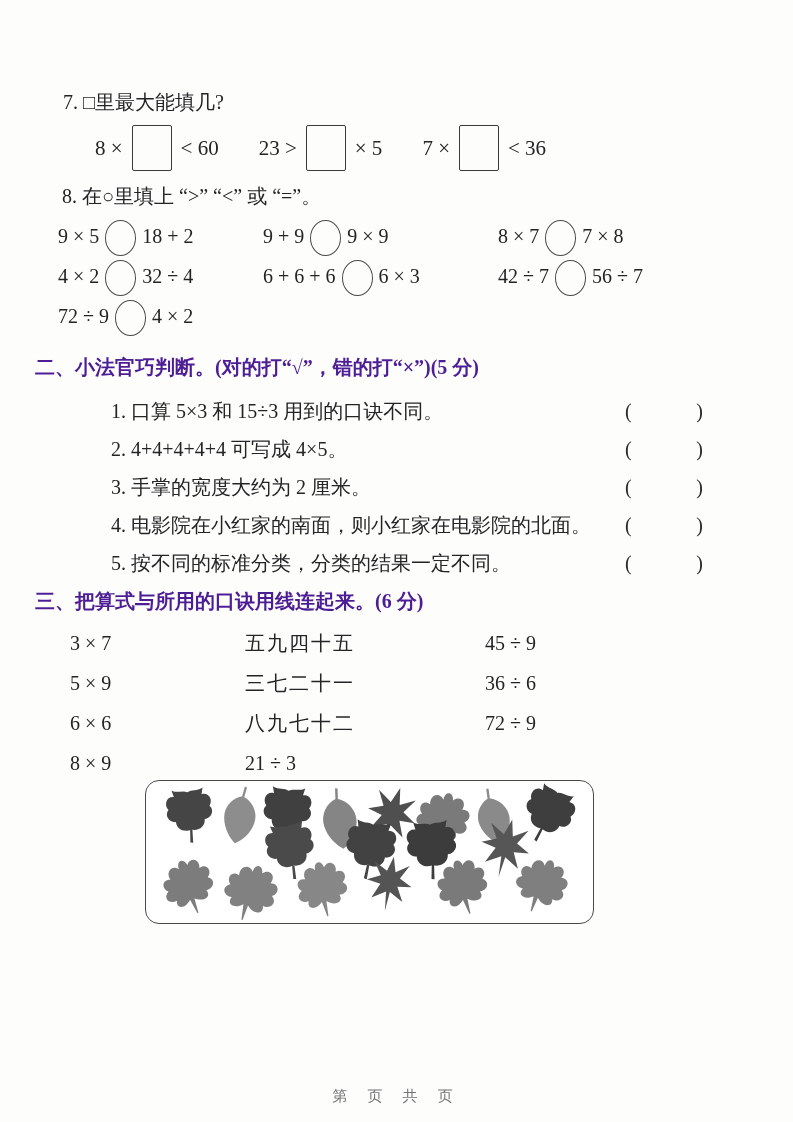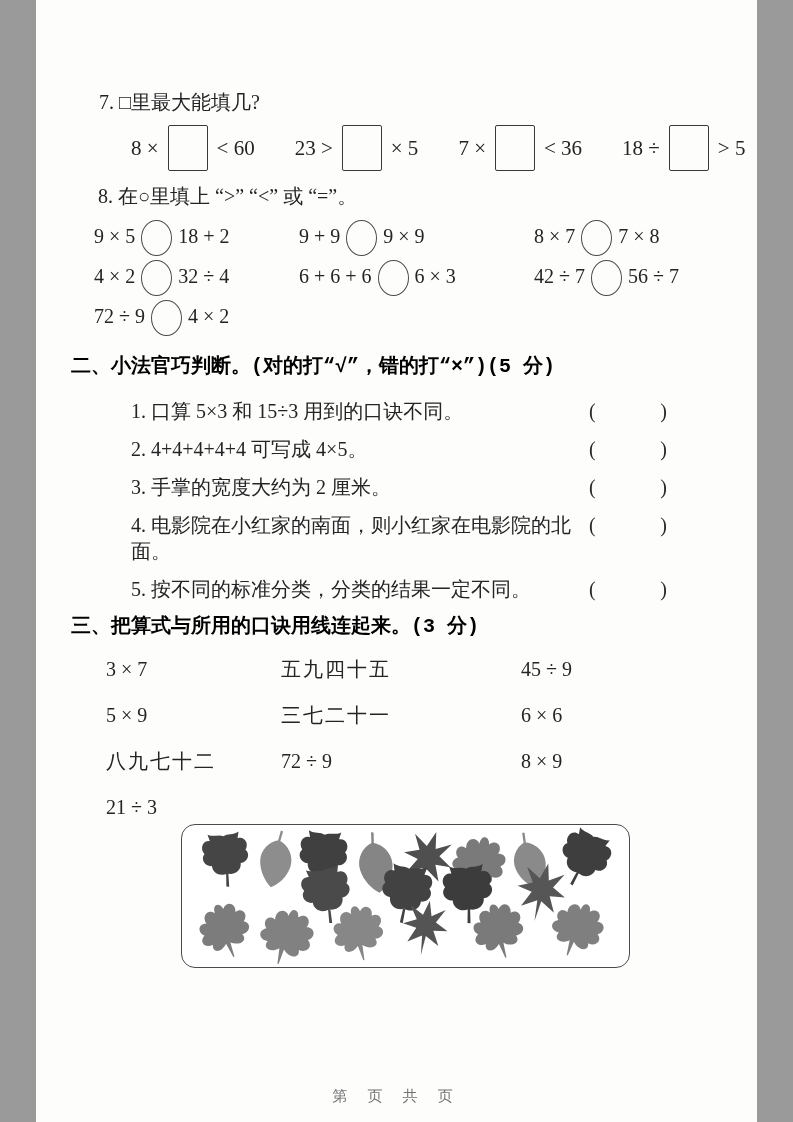--- a/index.html
+++ b/index.html
@@ -1,29 +1,29 @@
 <!DOCTYPE html>
 <html><head>
 <meta charset="utf-8">
 <style>
   html,body{margin:0;padding:0;background:#9a9a9a;}
   .page{
     position:relative;
-    width:721px;height:1122px;
+    width:793px;height:1122px;
     margin:0 auto;
     background:#fdfdfc;
     box-sizing:border-box;
     padding:90px 42px 0 35px;
     font-family:"Liberation Serif","DejaVu Serif",serif;
     color:#242424;
     overflow:hidden;
   }
   .heading{
-    font-family:Liberation Mono, monospace;
-    font-weight:700;font-size:20px;line-height:26px;color:#000000;
+    font-family:Liberation Serif, serif;
+    font-weight:700;font-size:20px;line-height:26px;color:#4c1d95;
   }
   .q-title{font-size:20px;line-height:24px;margin-left:28px;}
   
   .q7-title{margin-bottom:8px;}
   .q7-row{
     margin-left:60px;margin-bottom:10px;
     display:flex;align-items:center;gap:40px;
     font-size:21px;height:52px;
   }
   .eq-group{display:flex;align-items:center;gap:9px;white-space:nowrap;}
@@ -40,34 +40,34 @@
   }
   .cmp{display:flex;align-items:center;white-space:nowrap;height:40px;}
   .cmp-circle{
     width:29px;height:34px;border:1.5px solid #4a4a4a;border-radius:50%;
     display:inline-block;margin:4px 6px 0 6px;flex:0 0 auto;background:transparent;
   }
   
   .s2-heading{margin-bottom:12px;}
   .judge-row{
     display:flex;align-items:baseline;
-    margin-left:60px;font-size:20px;line-height:26px;margin-bottom:12px;
+    margin-left:76px;font-size:20px;line-height:26px;margin-bottom:12px;
   }
   .judge-text{flex:1;}
   .parens{
     display:flex;justify-content:space-between;width:78px;
     margin-right:48px;flex:0 0 auto;color:#2a2a2a;
   }
   .s2-spacer{height:6px;}
   
   .s3-heading{margin-bottom:16px;}
   .match-grid{
     margin-left:35px;
     display:grid;grid-template-columns:175px 240px 1fr;
-    font-size:20px;line-height:26px;row-gap:20px;margin-bottom:4px;
+    font-size:20px;line-height:26px;row-gap:14px;margin-bottom:4px;
   }
   .mnemonic{letter-spacing:2px;}
   
   .s4-heading{line-height:32px;margin-bottom:10px;}
   .leaf-box{
     margin-left:110px;width:447px;height:142px;
     border:1.6px solid #4a4a4a;border-radius:14px;
     background:#fff;box-sizing:content-box;
   }
   .leaf-box svg{display:block;width:447px;height:142px;}
@@ -112,25 +112,20 @@
       <span class="eq-group">
         <span>23 &gt;</span>
         <span class="ans-box"></span>
         <span>× 5</span>
       </span>
       <span class="eq-group">
         <span>7 ×</span>
         <span class="ans-box"></span>
         <span>&lt; 36</span>
       </span>
-      <span class="eq-group">
-        <span>18 ÷</span>
-        <span class="ans-box"></span>
-        <span>&gt; 5</span>
-      </span>
     </div>
   </section>
 
   <section>
     <div class="q-title q8-title">8. 在○里填上 “&gt;” “&lt;” 或 “=”。</div>
     <div class="q8-grid">
       <span class="cmp">
           <span>9 × 5</span>
           <span class="cmp-circle"></span>
           <span>18 + 2</span>
@@ -202,27 +197,28 @@
     <div class="judge-row">
       <span class="judge-text">5. 按不同的标准分类，分类的结果一定不同。</span>
       <span class="parens">
           <span>(</span>
           <span>)</span>
         </span>
     </div>
   </section>
 
   <section>
-    <div class="heading s3-heading">三、把算式与所用的口诀用线连起来。(3 分)</div>
+    <div class="heading s3-heading">三、把算式与所用的口诀用线连起来。(6 分)</div>
     <div class="match-grid">
       <span>3 × 7</span>
       <span class="mnemonic">五九四十五</span>
       <span>45 ÷ 9</span>
       <span>5 × 9</span>
       <span class="mnemonic">三七二十一</span>
+      <span>36 ÷ 6</span>
       <span>6 × 6</span>
       <span class="mnemonic">八九七十二</span>
       <span>72 ÷ 9</span>
       <span>8 × 9</span>
       <span>21 ÷ 3</span>
     </div>
   </section>
 
   <section>
     <div class="leaf-box">

